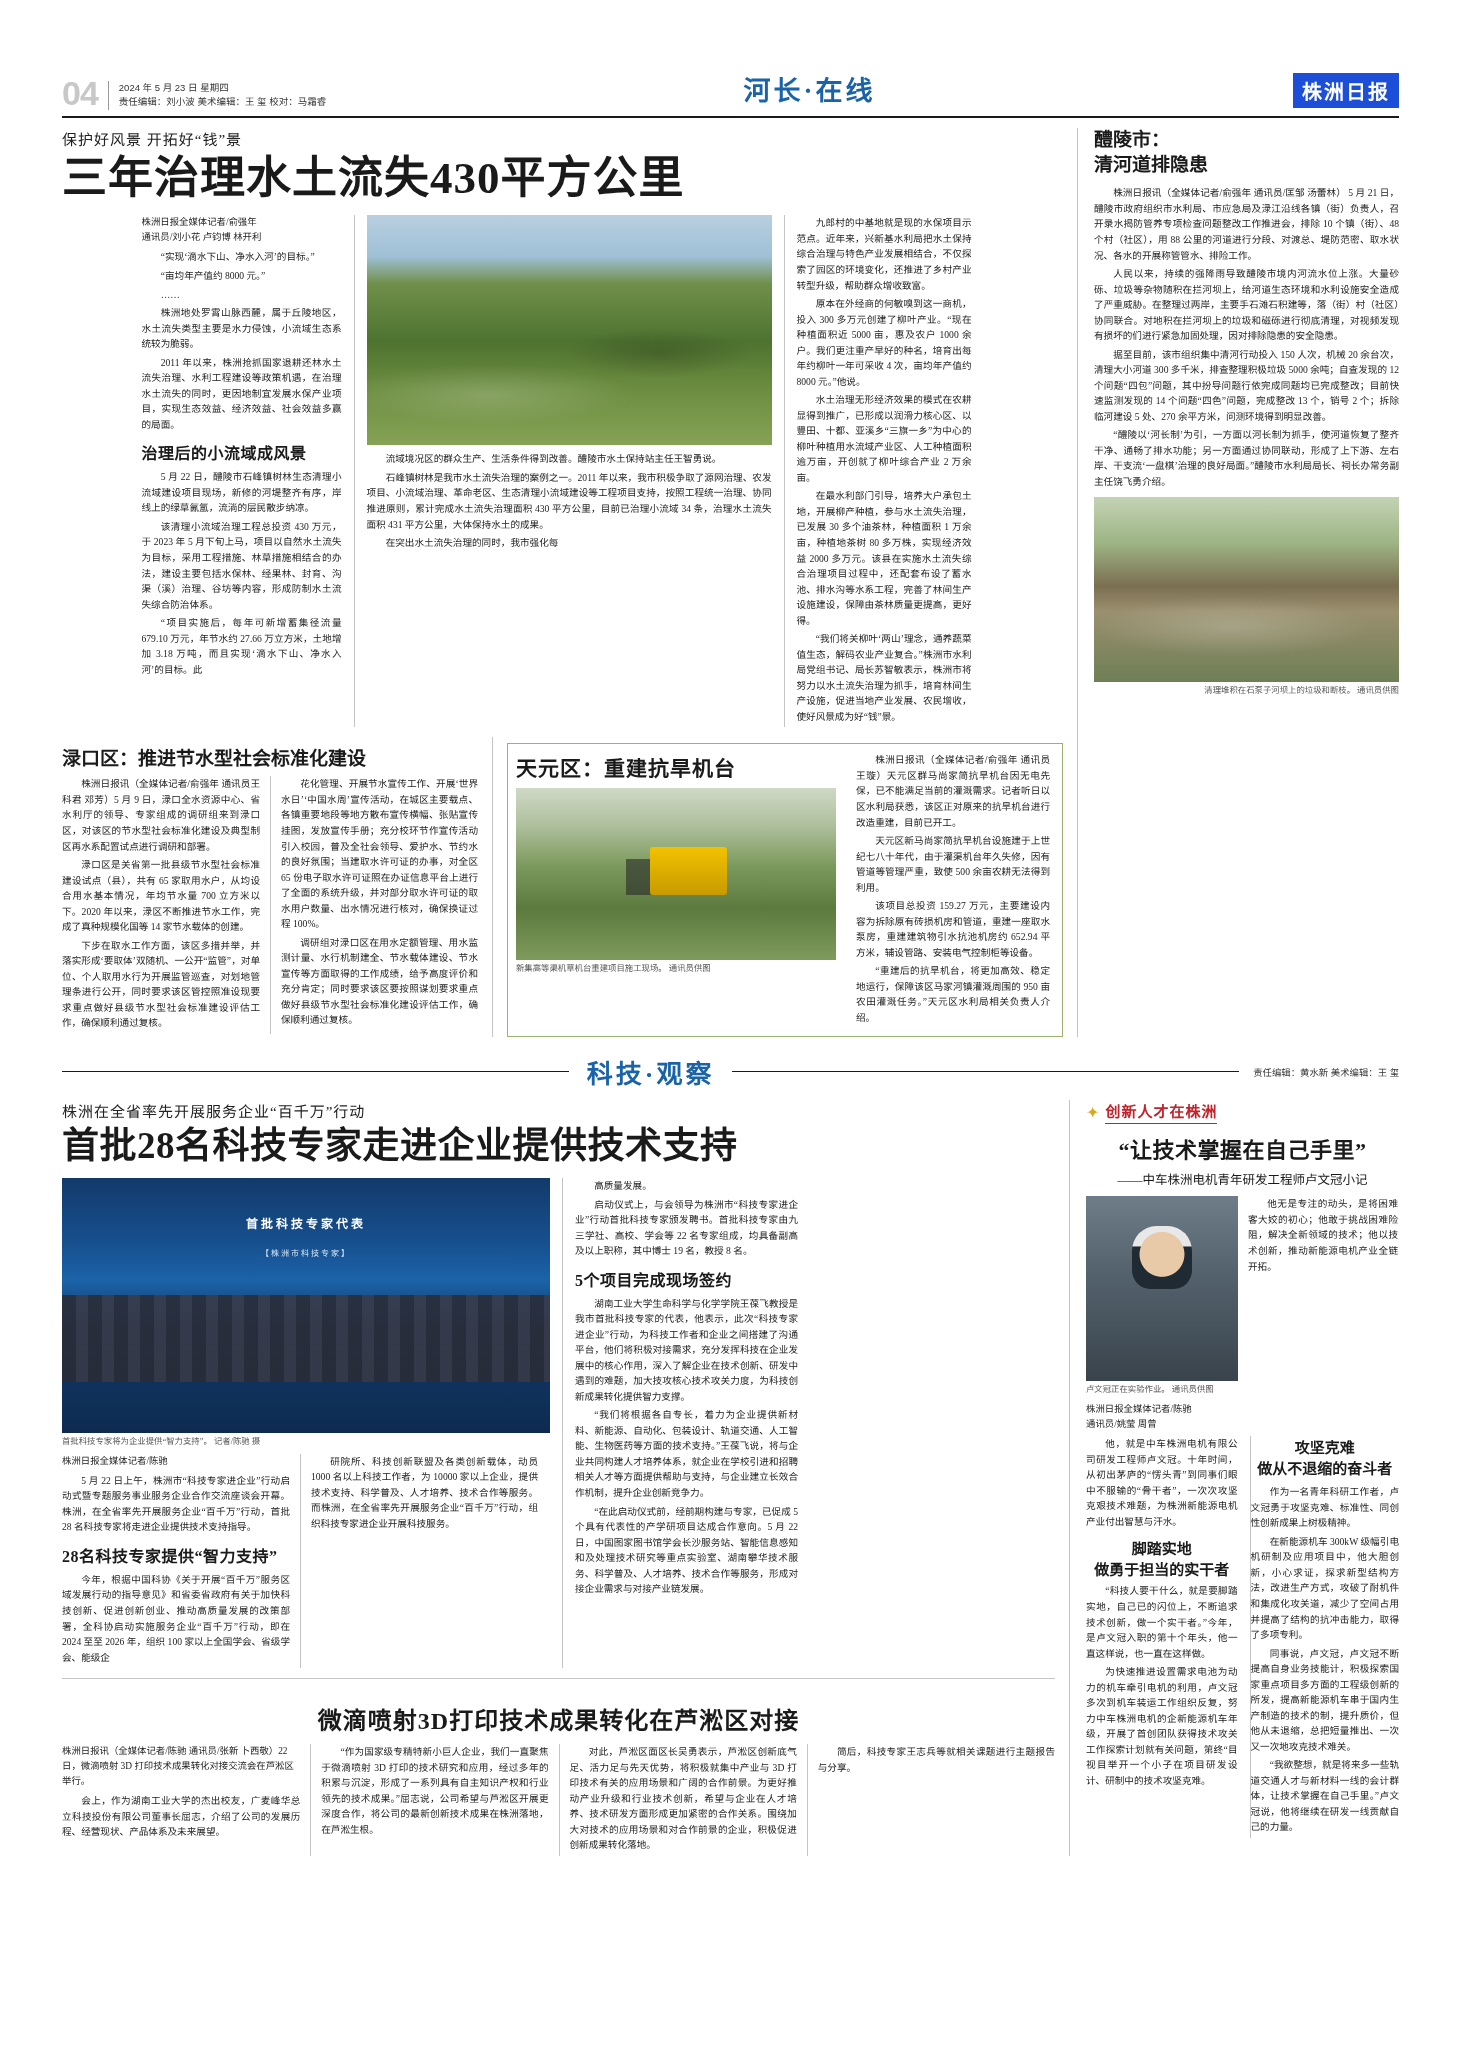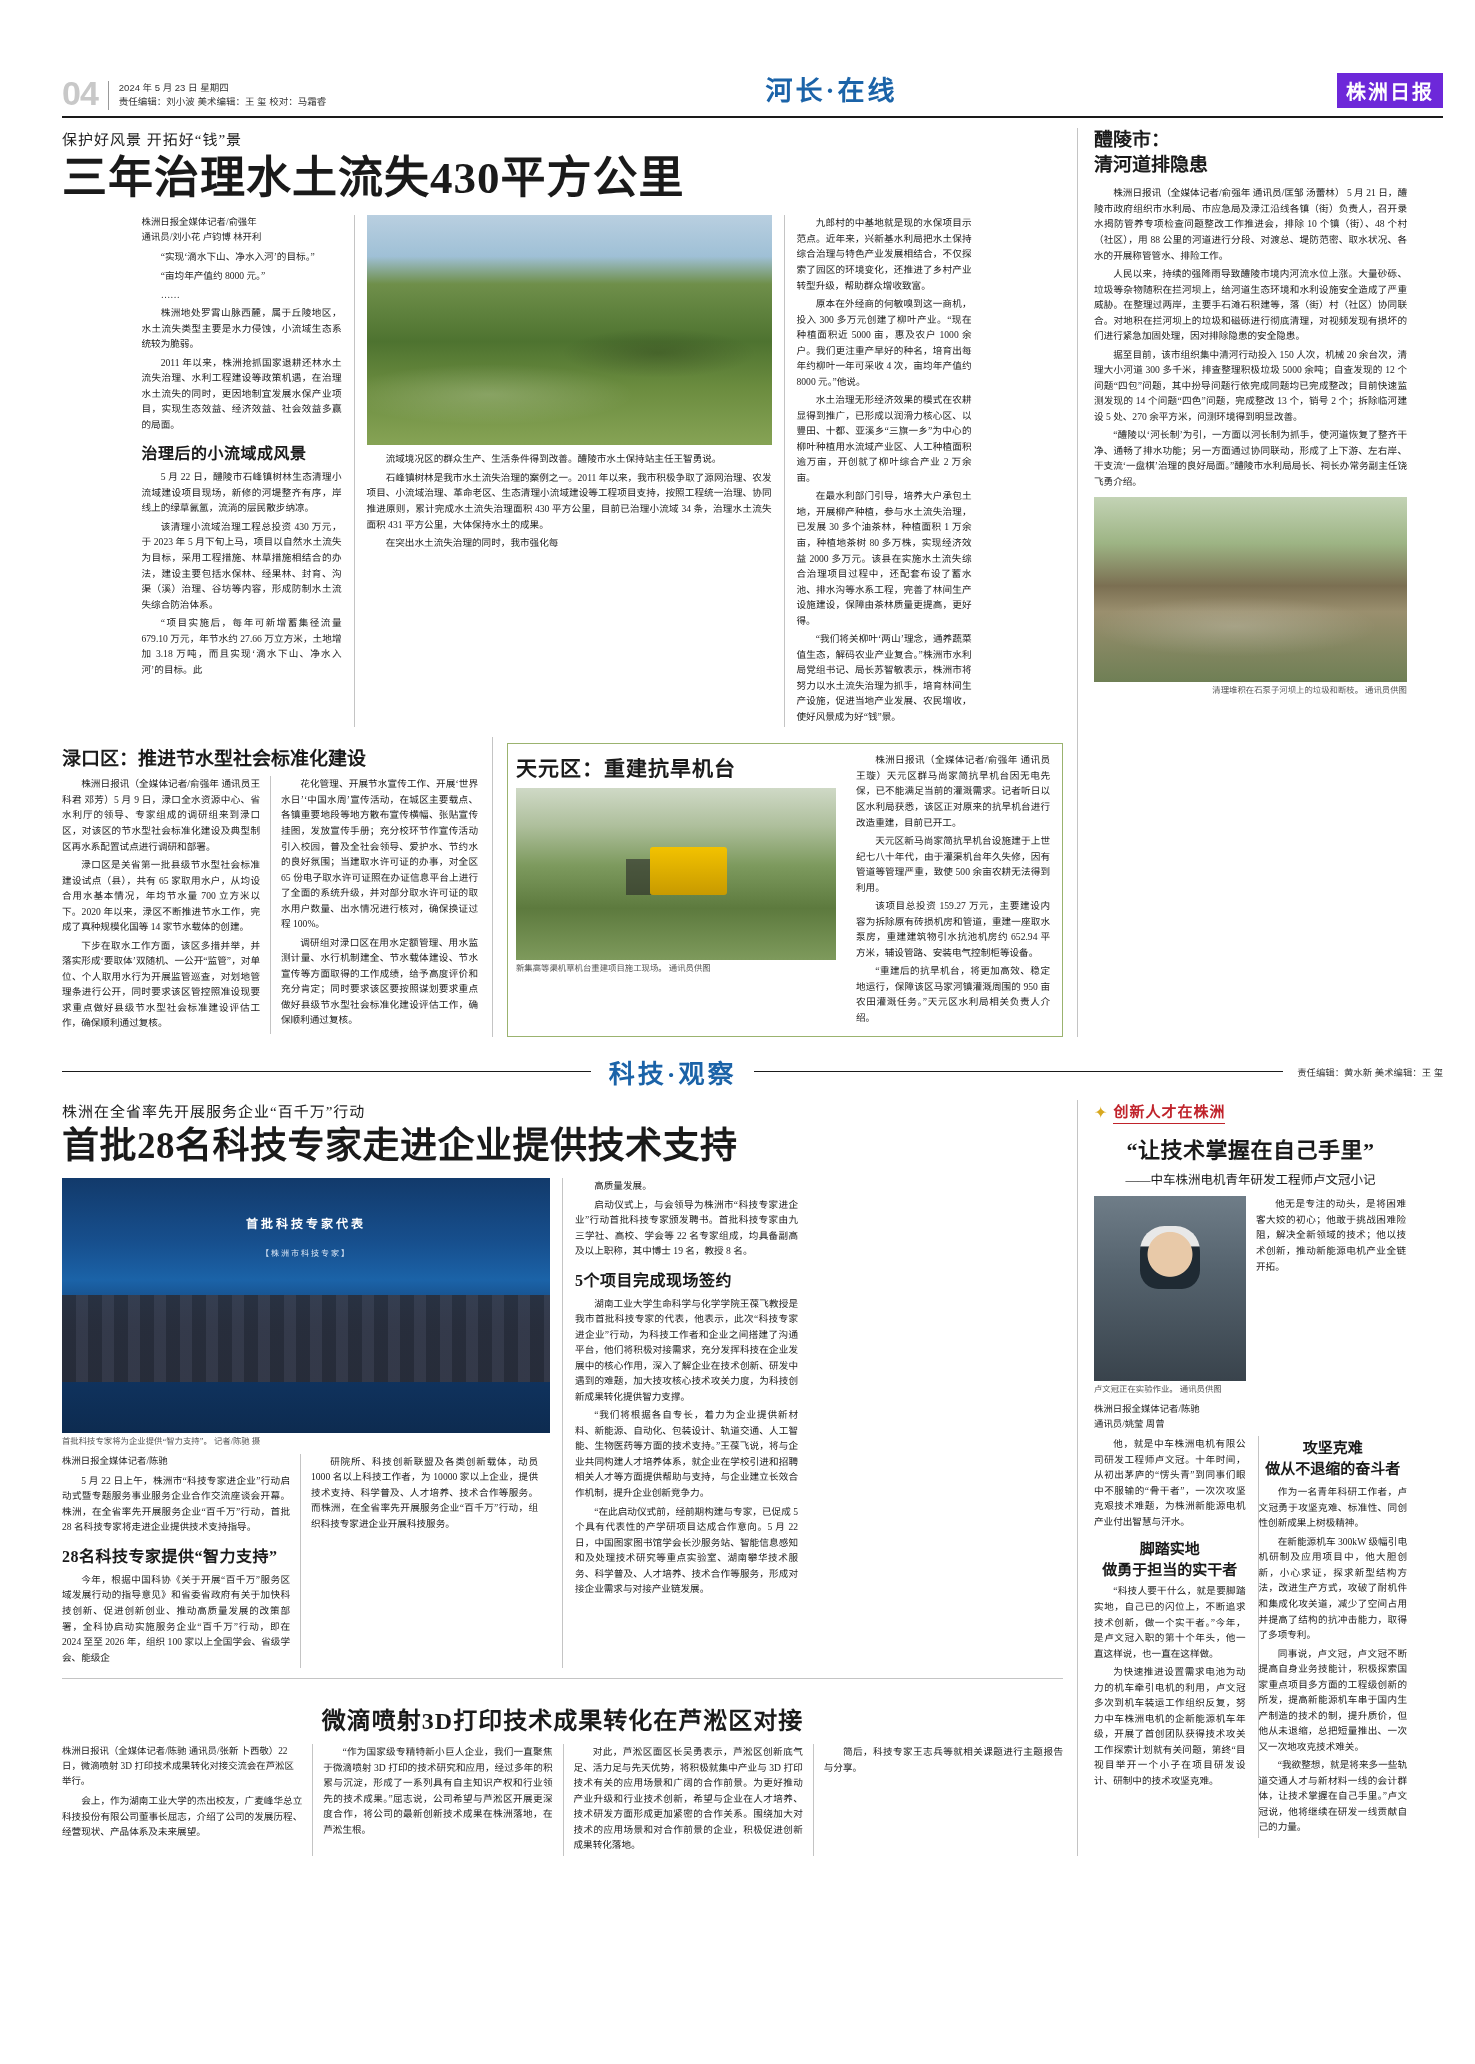--- a/index.html
+++ b/index.html
@@ -8,21 +8,21 @@
     width: 1475px;
     height: 2064px;
     background: #ffffff;
     font-family: "Liberation Serif", "DejaVu Serif", serif;
     color: #1a1a1a;
     position: relative;
   }
   .page {
     width: 1475px;
     height: 2064px;
-    padding: 60px 32px 30px 62px;
+    padding: 60px 76px 30px 62px;
     position: relative;
   }
 
   
   .masthead {
     display: flex;
     align-items: flex-end;
     border-bottom: 2px solid #1a1a1a;
     padding-bottom: 6px;
     height: 58px;
@@ -54,21 +54,21 @@
     font-weight: bold;
     color: #1b63a8;
     letter-spacing: 3px;
   }
   .mast-right {
     text-align: right;
     padding-bottom: 2px;
   }
   .logo-box {
     display: inline-block;
-    background: #6d28d9;
+    background: #1d4ed8;
     color: #fff;
     font-size: 20px;
     font-weight: bold;
     padding: 3px 9px;
     letter-spacing: 2px;
     font-family: "Liberation Serif", serif;
   }
 
   
   .col-rule { border-left: 1px solid #c4c4c4; }

